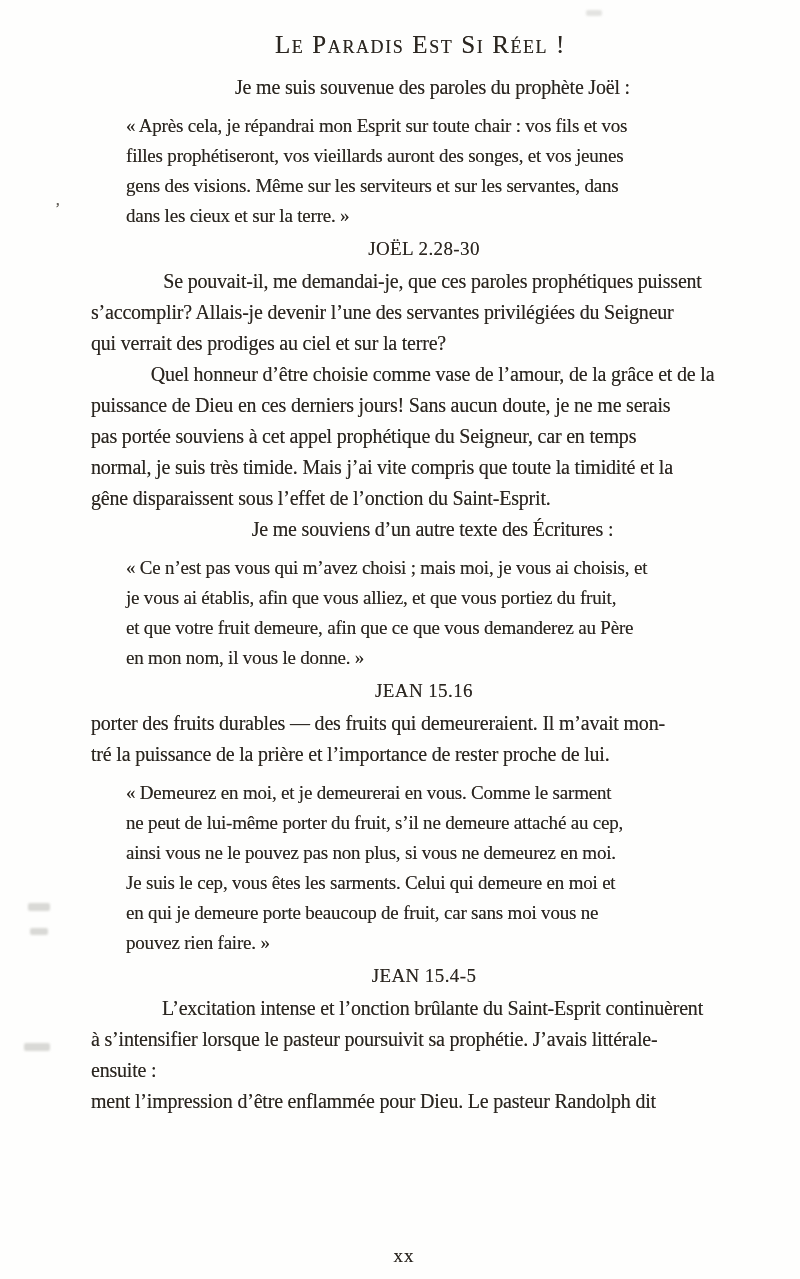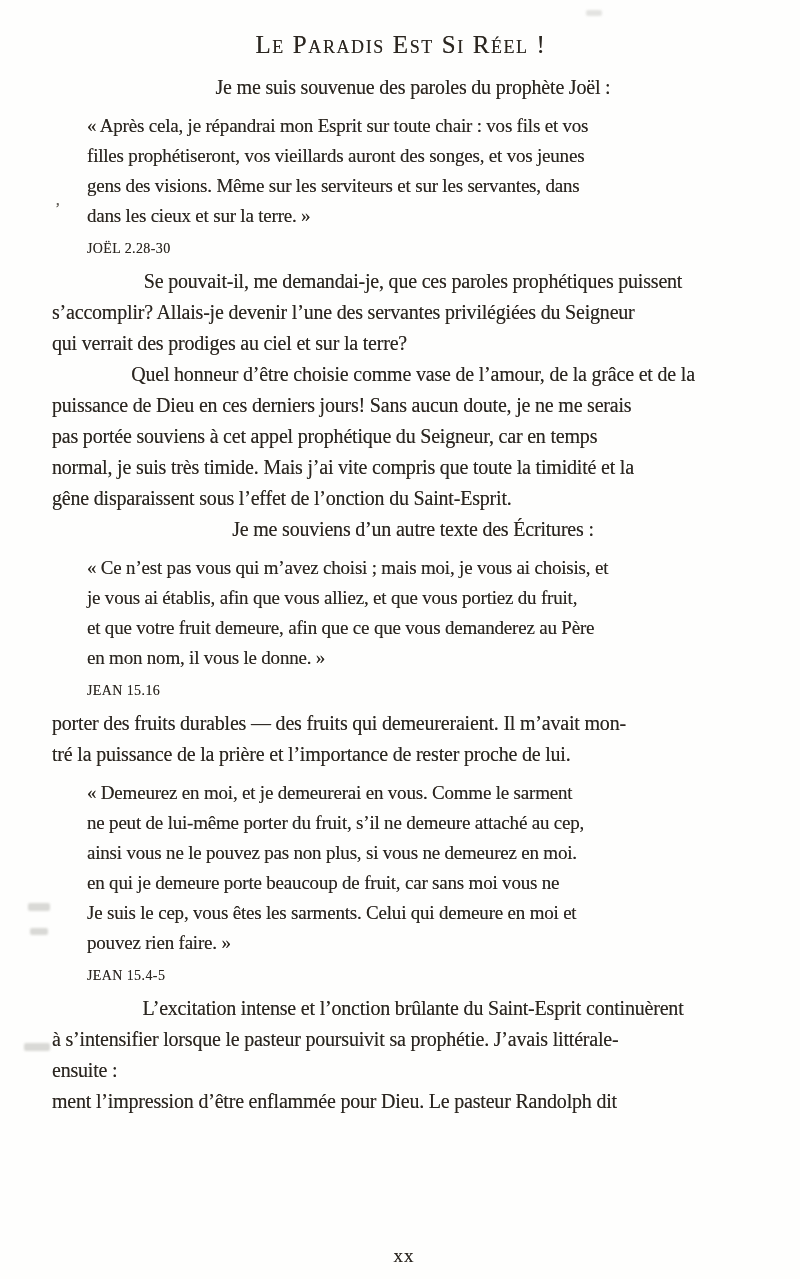--- a/index.html
+++ b/index.html
@@ -12,21 +12,21 @@
     width: 800px;
     height: 1279px;
     margin: 0 auto;
     background: #fefefdff;
     overflow: hidden;
     color: #2b2620;
     font-family: "Liberation Serif", "DejaVu Serif", serif;
     text-shadow: 0 0 0.6px rgba(46, 40, 33, 0.55);
   }
   .content {
-    padding: 28px 50px 0 52px;
+    padding: 28px 50px 0 91px;
   }
   .running-head {
     font-variant: small-caps;
     font-size: 25px;
     letter-spacing: 1.6px;
     text-align: center;
     line-height: 34px;
     margin-bottom: 10px;
     white-space: nowrap;
   }
@@ -40,25 +40,25 @@
   .paragraph .line.first { padding-left: 24px; text-align: center; }
   .quote {
     font-size: 19px;
     margin-left: 35px;
     width: 596px;
     margin-top: 8px;
     margin-bottom: 2px;
   }
   .quote .line { line-height: 30px; }
   .attribution {
-    font-size: 14px;
+    font-size: 19px;
     line-height: 31px;
     margin-left: 35px;
     width: 596px;
-    text-align: left;
+    text-align: center;
     letter-spacing: 0.4px;
     margin-bottom: 2px;
     white-space: nowrap;
   }
   .folio {
     position: absolute;
     left: 8px;
     right: 0;
     bottom: 12px;
     text-align: center;
@@ -125,22 +125,22 @@
         </div>
         <div class="block attribution">JEAN 15.16</div>
         <div class="block paragraph">
           <div class="line">porter des fruits durables — des fruits qui demeureraient. Il m’avait mon-</div>
           <div class="line">tré la puissance de la prière et l’importance de rester proche de lui.</div>
         </div>
         <div class="block quote">
           <div class="line">« Demeurez en moi, et je demeurerai en vous. Comme le sarment</div>
           <div class="line">ne peut de lui-même porter du fruit, s’il ne demeure attaché au cep,</div>
           <div class="line">ainsi vous ne le pouvez pas non plus, si vous ne demeurez en moi.</div>
+          <div class="line">Je suis le cep, vous êtes les sarments. Celui qui demeure en moi et</div>
           <div class="line">en qui je demeure porte beaucoup de fruit, car sans moi vous ne</div>
-          <div class="line">Je suis le cep, vous êtes les sarments. Celui qui demeure en moi et</div>
           <div class="line">pouvez rien faire. »</div>
         </div>
         <div class="block attribution">JEAN 15.4-5</div>
         <div class="block paragraph">
           <div class="line first">L’excitation intense et l’onction brûlante du Saint-Esprit continuèrent</div>
           <div class="line">à s’intensifier lorsque le pasteur poursuivit sa prophétie. J’avais littérale-</div>
           <div class="line">ensuite :</div>
           <div class="line">ment l’impression d’être enflammée pour Dieu. Le pasteur Randolph dit</div>
         </div>
       </div>

